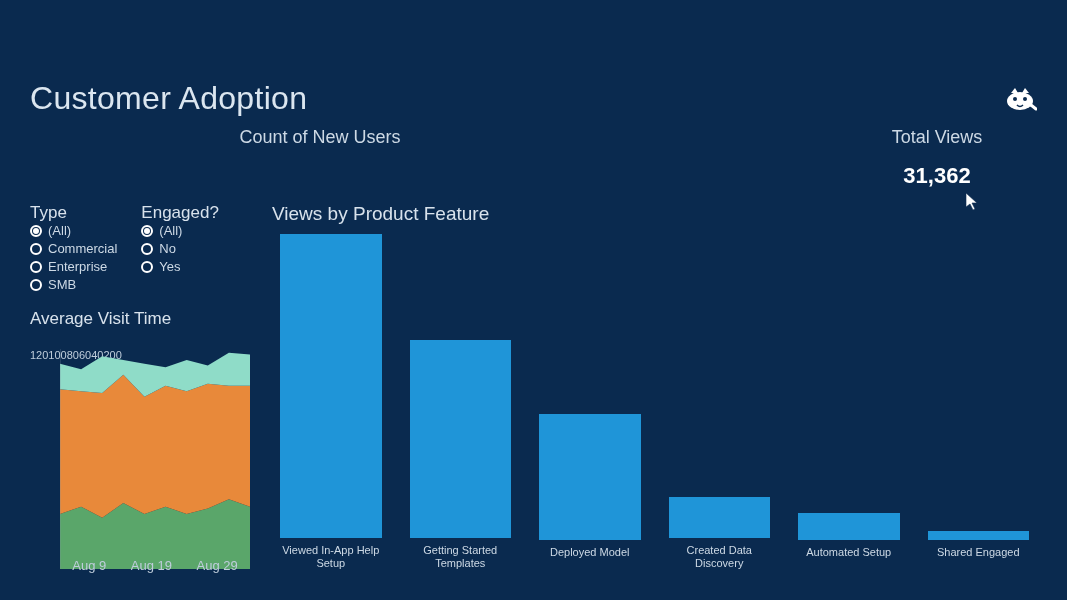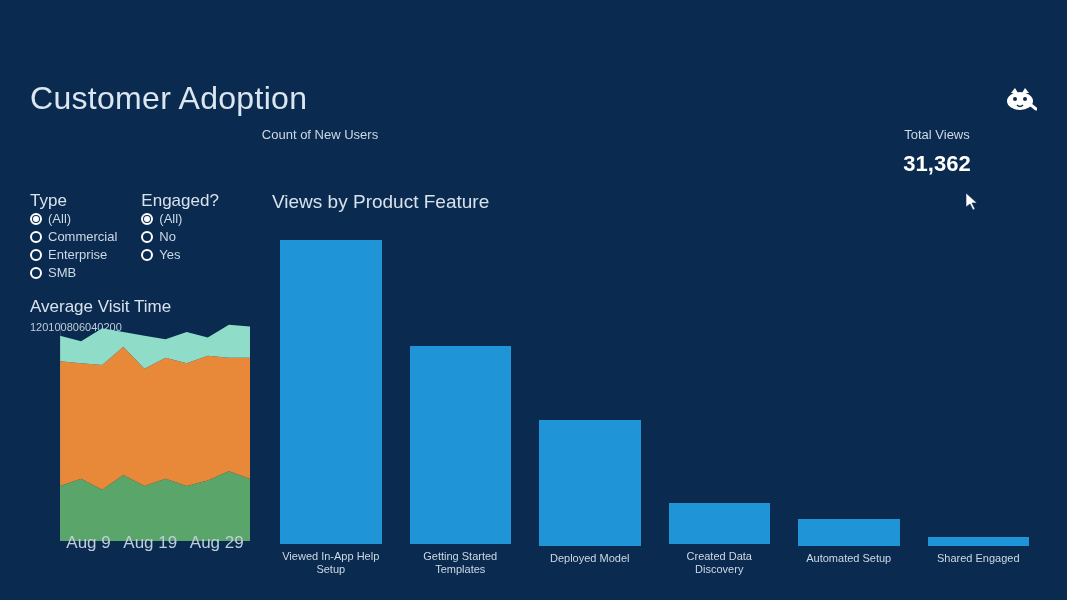--- a/index.html
+++ b/index.html
@@ -3,38 +3,38 @@
 <meta charset="utf-8">
 <style>
   * { box-sizing: border-box; margin: 0; padding: 0; }
   html, body { width: 1067px; height: 600px; background: #0a2a4f; color: #e8eef5; font-family: -apple-system, BlinkMacSystemFont, "Segoe UI", Arial, sans-serif; overflow: hidden; }
   .dashboard { position: relative; width: 100%; height: 100%; padding: 20px 30px 10px 30px; }
   .page-title { font-size: 32px; font-weight: 400; color: #dbe6f0; margin-top: 60px; margin-bottom: 10px; letter-spacing: 0.3px;}
   .logo { position: absolute; top: 85px; right: 30px; }
   .cursor { position: absolute; top: 192px; left: 965px; color:#fff; font-size:18px; pointer-events:none;}
   .kpis { display: flex; gap: 60px; margin-left: 190px; }
   .kpi { text-align: center; min-width: 200px; }
-  .kpi-label { font-size: 13px; color: #cdd9e5; margin-bottom: 9px; }
+  .kpi-label { font-size: 18px; color: #cdd9e5; margin-bottom: 15px; }
   .kpi-value { font-size: 22px; font-weight: 700; color: #fff; }
   .kpi-spacer { width: 320px; }
   .content { display: flex; gap: 22px; margin-top: 14px; }
   .sidebar { width: 220px; flex-shrink: 0; }
   .filters { display: flex; gap: 24px; margin-bottom: 14px; }
   .filter-group { }
   .filter-title { font-size: 17px; color: #d8e2ec; }
   .radio-row { display: flex; align-items: center; gap: 6px; font-size: 13px; color: #cdd9e5; margin-bottom: 3px; cursor: pointer; }
   .radio { width: 12px; height: 12px; border-radius: 50%; border: 2px solid #fff; display: inline-flex; align-items:center; justify-content:center; flex-shrink:0;}
   .radio.selected::after { content:""; width:6px; height:6px; background:#fff; border-radius:50%; }
-  .area-chart-title { font-size: 17px; color: #d8e2ec; margin-bottom: 4px; }
+  .area-chart-title { font-size: 17px; color: #d8e2ec; margin-bottom: 20px; }
   .area-chart { position: relative; height: 240px; }
   .y-axis { position: absolute; left: 0; top: 0; height: 220px; display:flex; flex-direction:row; justify-content:space-between; font-size:11px; color:#bfcddb; text-align:right; width:26px;}
   .area-plot { position:absolute; left:30px; top:0; right:0; height:220px; }
-  .x-axis { position:absolute; left:30px; right:0; bottom:8px; display:flex; justify-content:space-around; font-size:17px; color:#bfcddb;}
+  .x-axis { position:absolute; left:30px; right:0; bottom:16px; display:flex; justify-content:space-around; font-size:13px; color:#bfcddb;}
   .main { flex: 1; }
-  .bar-title { font-size: 19px; color: #d8e2ec; margin-bottom: 18px; }
+  .bar-title { font-size: 19px; color: #d8e2ec; }
   .bar-chart { position: relative; height: 345px; display:flex; align-items:flex-end; gap:28px; padding: 0 8px 0 8px; }
   .bar-col { flex:1; display:flex; flex-direction:column; align-items:center; gap:6px; }
   .bar { width: 100%; background:#1f95d8; }
   .bar-label { font-size: 11px; color:#cdd9e5; text-align:center; line-height:1.2; min-height:24px;}
 </style>
 </head>
 <body>
 
 <div class="dashboard">
 

